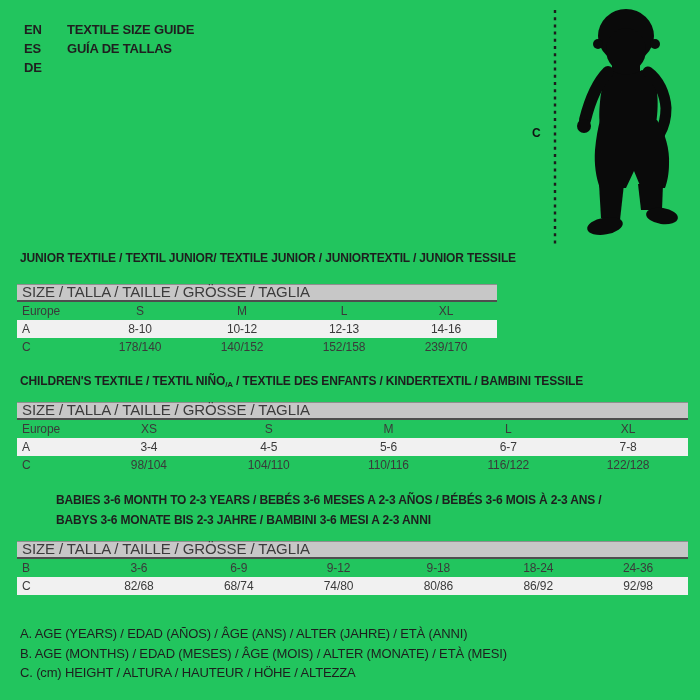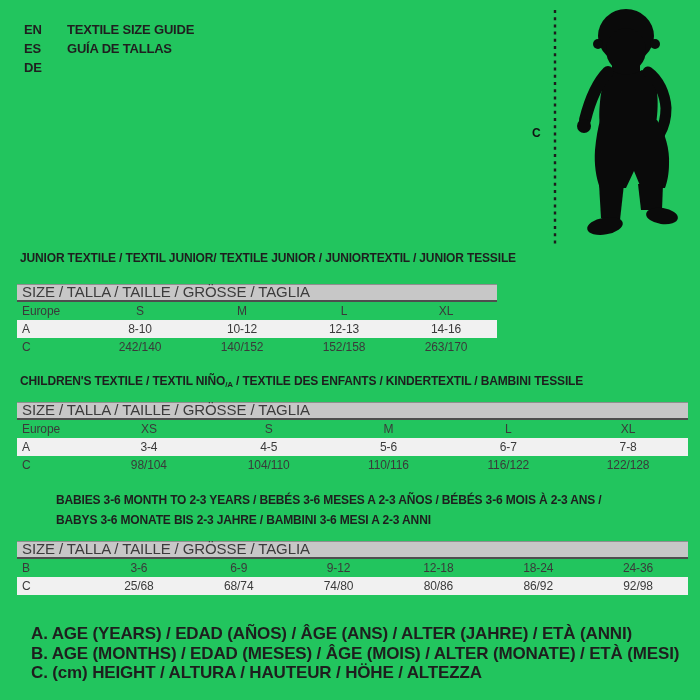--- a/index.html
+++ b/index.html
@@ -29,21 +29,21 @@
   .size-bar{box-sizing:border-box;height:18px;background:#c7c7c7;
             border-top:1px solid #8f8f8f;border-bottom:2px solid #4e4e4e;
             font-size:15px;color:#3c3c3c;padding-left:5px;line-height:14px;
             letter-spacing:-0.1px;}
   .trow{display:flex;height:18px;align-items:center;font-size:12px;color:#3a3a3a;
         letter-spacing:-0.1px;}
   .trow.shaded{background:#f1f1f1;}
   .tlabel{box-sizing:border-box;width:72px;padding-left:5px;}
   .tcell{flex:1;text-align:center;}
   
-  .notes{position:absolute;left:31px;top:624px;font-size:17px;font-weight:bold;
+  .notes{position:absolute;left:20px;top:624px;font-size:13px;font-weight:normal;
          letter-spacing:-0.15px;line-height:19.6px;color:#1e1e1e;white-space:nowrap;}
 </style>
 </head>
 <body>
 
 <div id="page">
 
   <div class="langs">
     <div class="lang-row">
       <span class="lang-code">EN</span>
@@ -92,24 +92,24 @@
     </div>
     <div class="trow shaded">
       <div class="tlabel">A</div>
       <div class="tcell">8-10</div>
       <div class="tcell">10-12</div>
       <div class="tcell">12-13</div>
       <div class="tcell">14-16</div>
     </div>
     <div class="trow">
       <div class="tlabel">C</div>
-      <div class="tcell">242/140</div>
+      <div class="tcell">178/140</div>
       <div class="tcell">140/152</div>
       <div class="tcell">152/158</div>
-      <div class="tcell">263/170</div>
+      <div class="tcell">239/170</div>
     </div>
   </div>
 
   <div class="section-title" style="top:375px;"><span>CHILDREN'S TEXTILE / TEXTIL NIÑO</span><span class="title-sub">/A</span><span> / TEXTILE DES ENFANTS / KINDERTEXTIL / BAMBINI TESSILE</span></div>
   <div class="size-table t2">
     <div class="size-bar">SIZE / TALLA / TAILLE / GRÖSSE / TAGLIA</div>
     <div class="trow">
       <div class="tlabel">Europe</div>
       <div class="tcell">XS</div>
       <div class="tcell">S</div>
@@ -139,27 +139,27 @@
     <div>BABIES 3-6 MONTH TO 2-3 YEARS / BEBÉS 3-6 MESES A 2-3 AÑOS / BÉBÉS 3-6 MOIS À 2-3 ANS /</div>
     <div>BABYS 3-6 MONATE BIS 2-3 JAHRE / BAMBINI 3-6 MESI A 2-3 ANNI</div>
   </div>
   <div class="size-table t3">
     <div class="size-bar">SIZE / TALLA / TAILLE / GRÖSSE / TAGLIA</div>
     <div class="trow">
       <div class="tlabel">B</div>
       <div class="tcell">3-6</div>
       <div class="tcell">6-9</div>
       <div class="tcell">9-12</div>
-      <div class="tcell">12-18</div>
+      <div class="tcell">9-18</div>
       <div class="tcell">18-24</div>
       <div class="tcell">24-36</div>
     </div>
     <div class="trow shaded">
       <div class="tlabel">C</div>
-      <div class="tcell">25/68</div>
+      <div class="tcell">82/68</div>
       <div class="tcell">68/74</div>
       <div class="tcell">74/80</div>
       <div class="tcell">80/86</div>
       <div class="tcell">86/92</div>
       <div class="tcell">92/98</div>
     </div>
   </div>
 
   <div class="notes">
     <div>A. AGE (YEARS) / EDAD (AÑOS) / ÂGE (ANS) / ALTER (JAHRE) / ETÀ (ANNI)</div>

